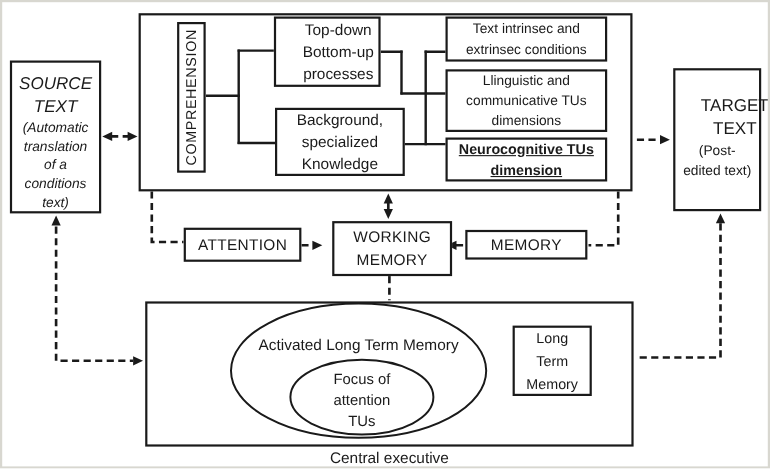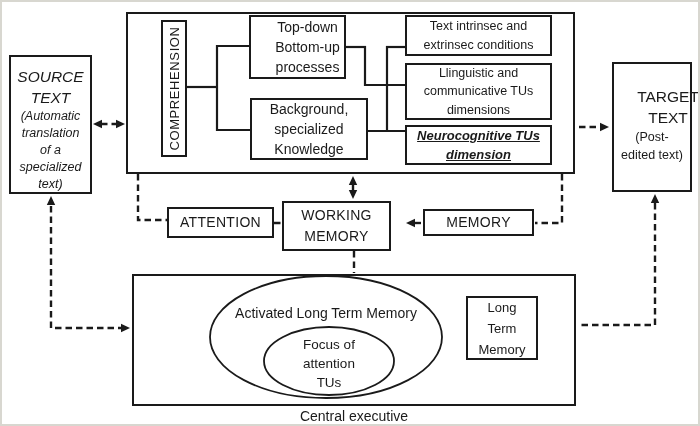--- a/index.html
+++ b/index.html
@@ -20,21 +20,21 @@
     text-align:center;white-space:pre-line;z-index:2;
   }
   .frame{background:transparent;z-index:2;}
   .lbl{position:absolute;z-index:3;text-align:center;white-space:pre-line;}
   .src-title{font-size:15.5px;line-height:21px;}
   .src-sub{font-size:12.5px;line-height:17px;}
   .tgt-title{font-size:15.5px;line-height:21px;margin-left:32px;}
   .tgt-sub{font-size:12.5px;line-height:18px;}
   .f14{font-size:14px;line-height:20px;}
   .f13{font-size:12.5px;line-height:18.5px;}
-  .neuro{font-size:13px;line-height:19px;font-weight:bold;font-style:italic;text-decoration:underline;}
+  .neuro{font-size:13px;line-height:19px;font-weight:bold;text-decoration:underline;}
   .caps{font-size:14px;line-height:21px;letter-spacing:0.3px;}
   .vert{transform:rotate(-90deg);white-space:nowrap;font-size:13px;letter-spacing:0.6px;}
 </style>
 </head>
 <body>
 
 <div class="canvas">
 
   <svg class="wires" width="700" height="426">
 
@@ -83,21 +83,21 @@
 
   <div class="box frame" style="left:124px;top:10px;width:449px;height:162px;"></div>
   <div class="box frame" style="left:130px;top:272px;width:444px;height:132px;"></div>
 
   <div class="box" style="left:7px;top:53px;width:83px;height:139px;justify-content:flex-start;padding-top:9px;font-style:italic;">
     <span class="src-title">SOURCE
 TEXT</span>
     <span class="src-sub">(Automatic
 translation
 of a
-specialized
+conditions
 text)</span>
   </div>
 
   <div class="box" style="left:610px;top:60px;width:80px;height:130px;justify-content:flex-start;padding-top:22px;">
     <span class="tgt-title">TARGET
 TEXT</span>
     <span class="tgt-sub">(Post-
 edited text)</span>
   </div>
 
@@ -118,21 +118,21 @@
 
   <div class="box f13" style="left:403px;top:61px;width:147px;height:57px;">Llinguistic and
 communicative TUs
 dimensions</div>
 
   <div class="box neuro" style="left:403px;top:123px;width:147px;height:40px;">Neurocognitive TUs
 dimension</div>
 
   <div class="box caps" style="left:165px;top:205px;width:107px;height:31px;">ATTENTION</div>
 
-  <div class="box caps" style="left:280px;top:199px;width:109px;height:50px;">WORKING
+  <div class="box caps" style="left:300px;top:199px;width:109px;height:50px;">WORKING
 MEMORY</div>
 
   <div class="box caps" style="left:421px;top:207px;width:111px;height:27px;">MEMORY</div>
 
   <div class="lbl" style="left:267px;top:333px;width:120px;font-size:13.5px;line-height:19px;">Focus of
 attention
 TUs</div>
 
   <div class="lbl" style="left:209px;top:303px;width:230px;font-size:14px;">Activated Long Term Memory</div>
 

